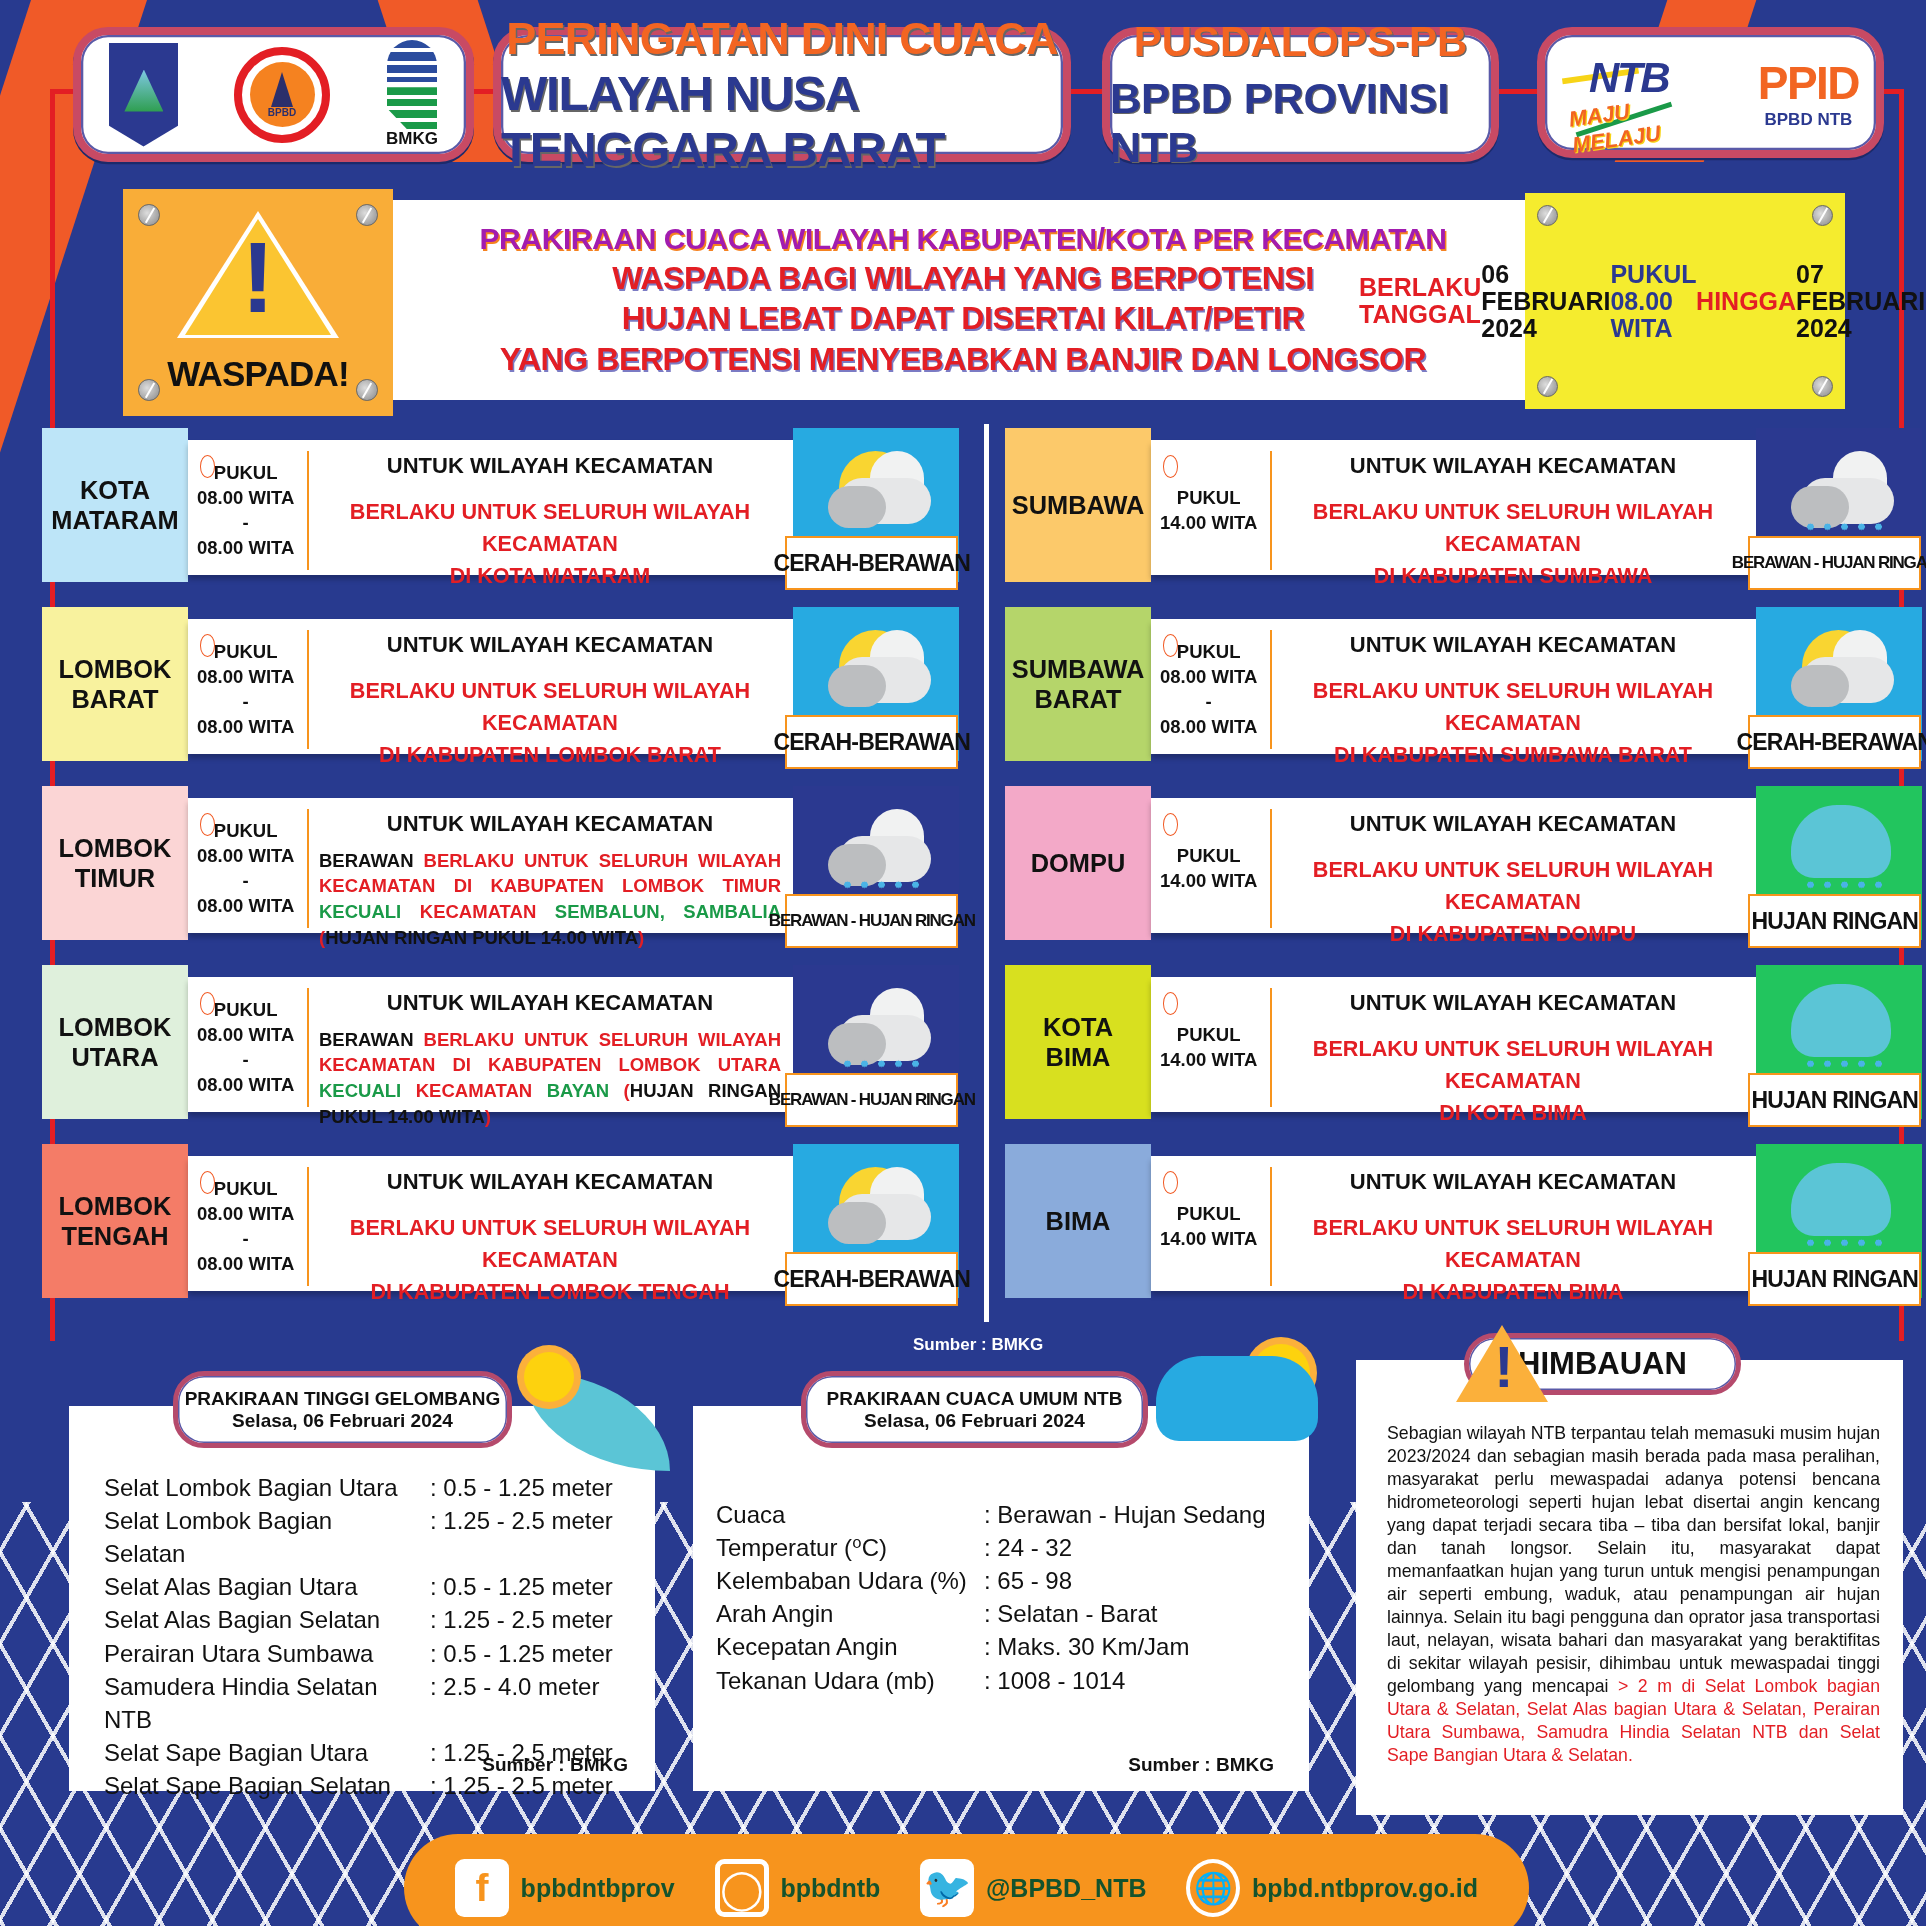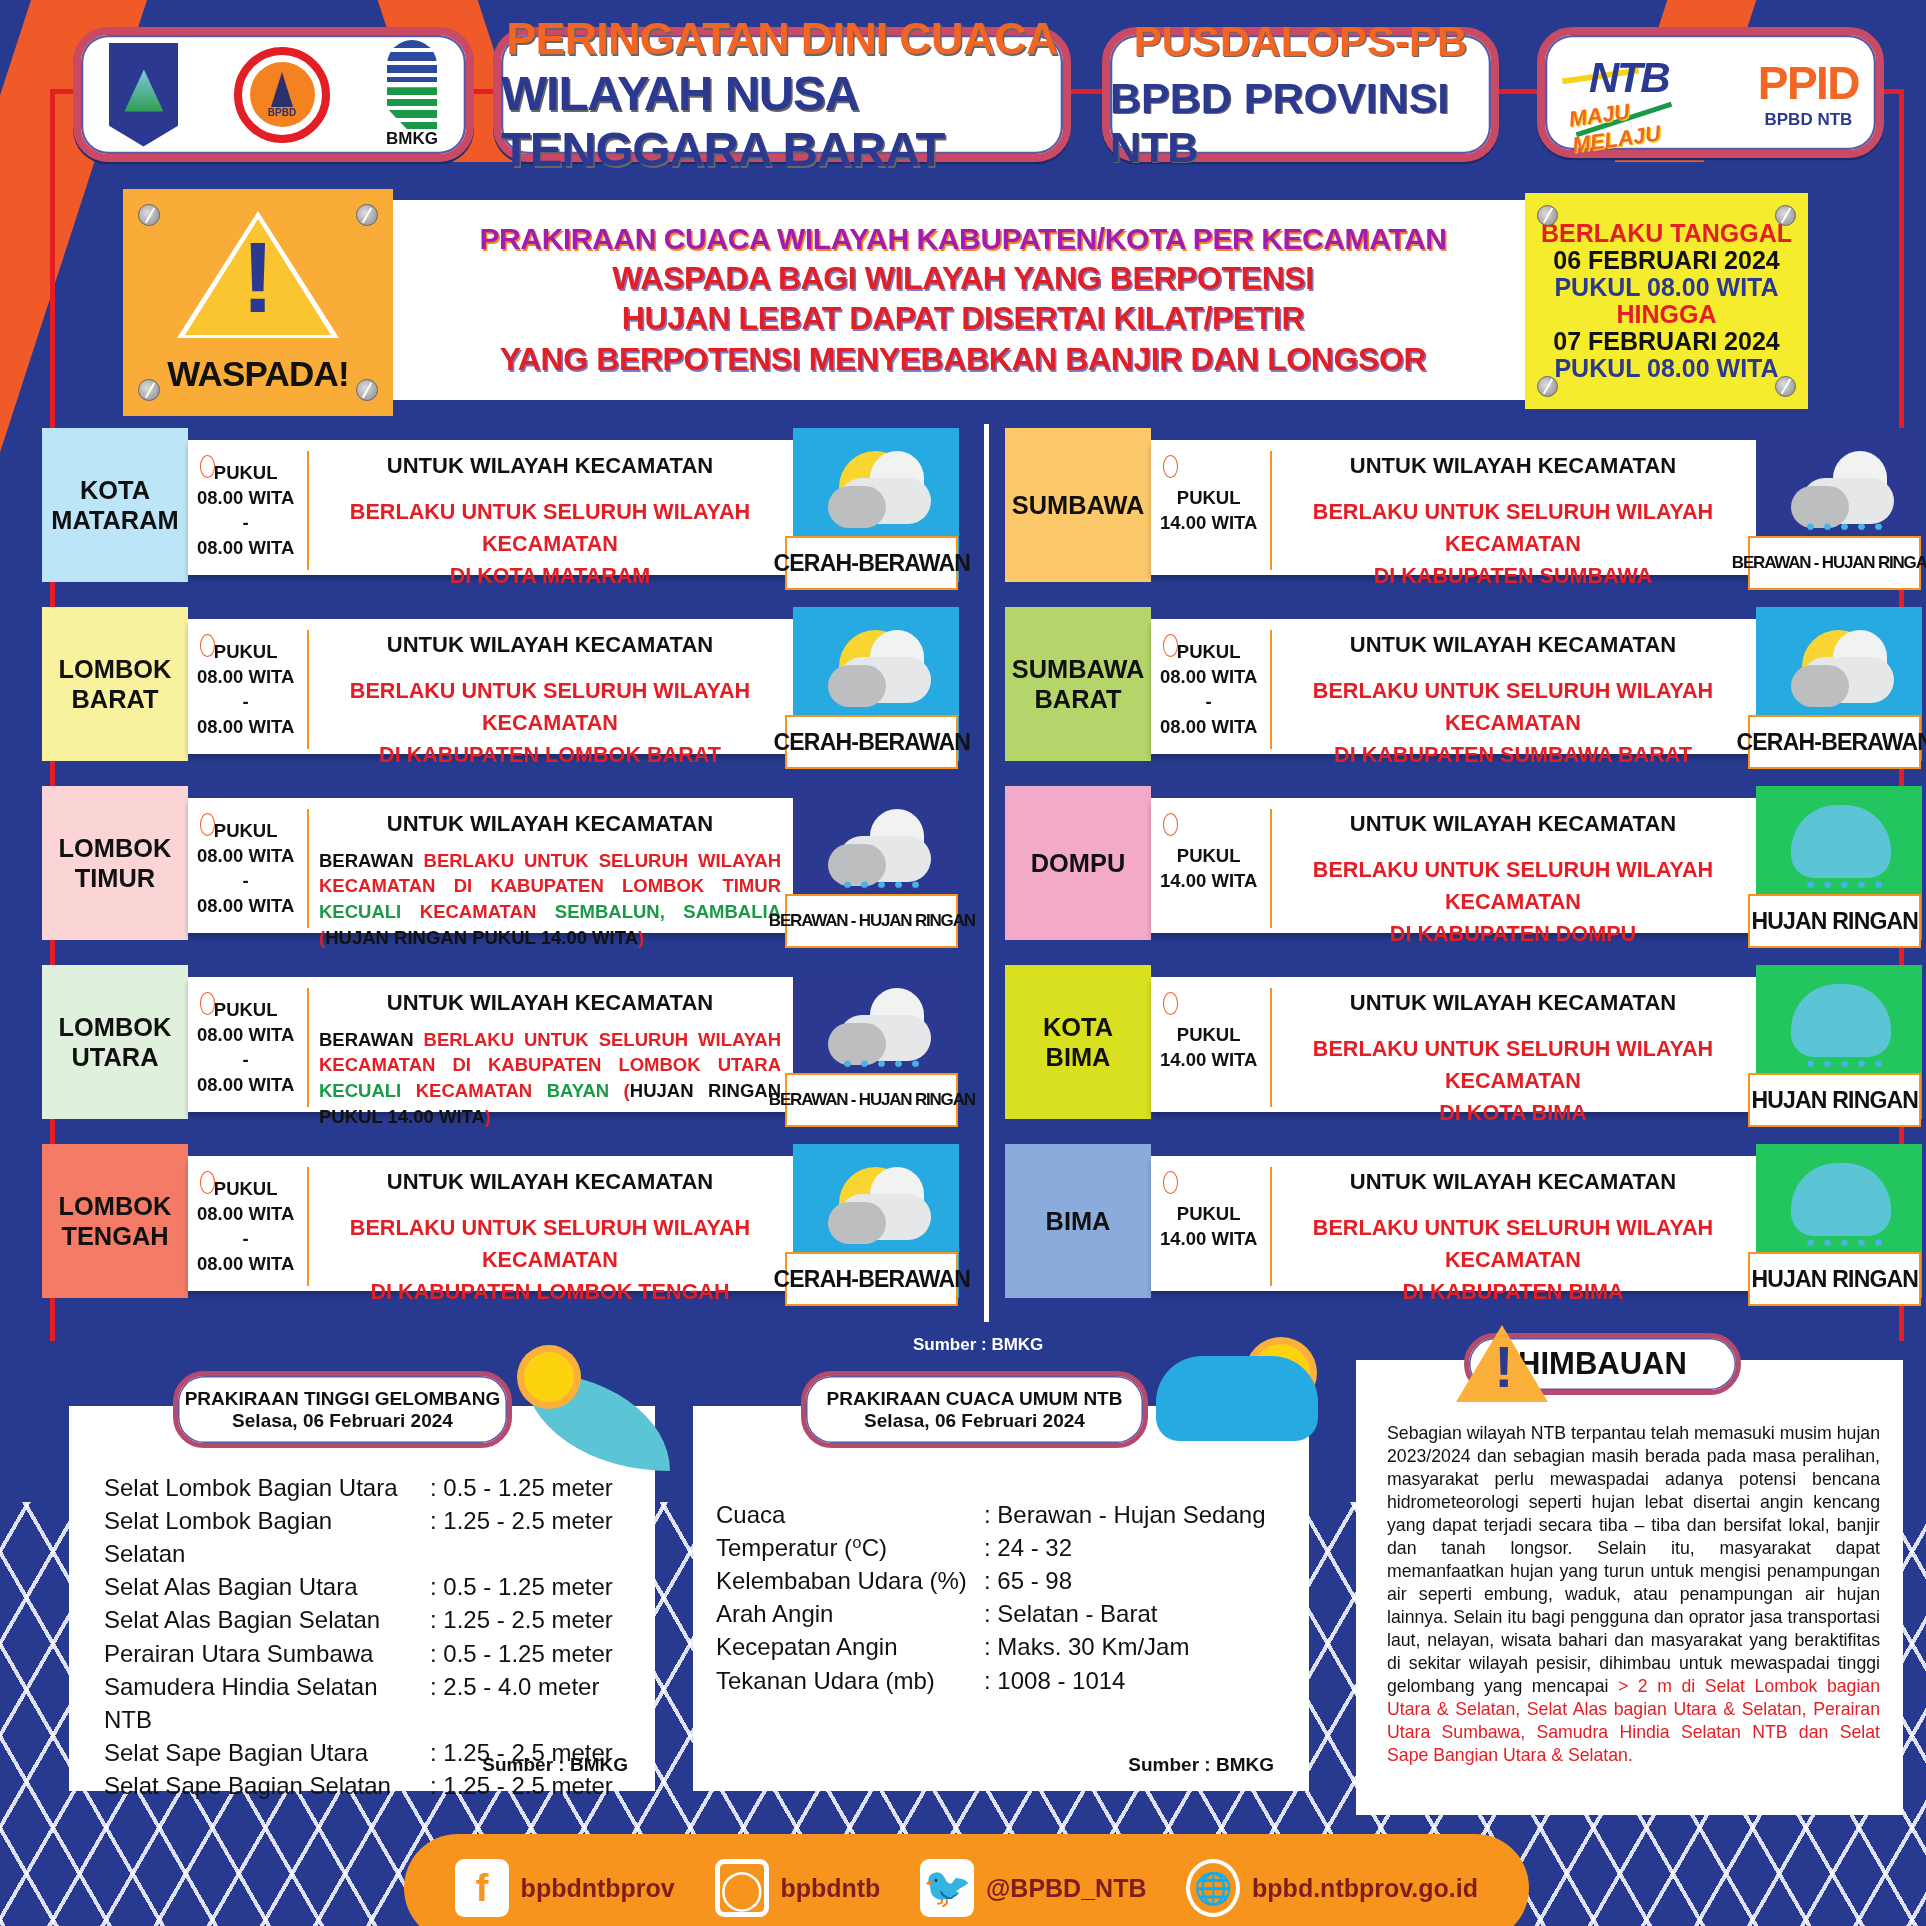--- a/index.html
+++ b/index.html
@@ -67,21 +67,21 @@
   .warn-tri::before { content:""; position:absolute; left:-73px; top:7.7px; border-left:73px solid transparent; border-right:73px solid transparent; border-bottom:116px solid #fbc531; }
   .warn-mark { position:absolute; left: 50%; top: 15.4px; transform: translateX(-50%); color:#2b3990; font-size: 100px; font-weight: 900; line-height: 1; }
   .waspada-label { font-size: 35px; font-weight: 900; color: #111; letter-spacing: -0.8px; }
   .screw { position:absolute; width: 21.6px; height: 21.6px; border-radius:50%; background: radial-gradient(circle at 40% 40%,#ddd,#888); border: 1.2px solid #666; }
   .screw::after { content:""; position:absolute; left:9.2px; top:1.5px; width:2.3px; height:17px; background:#fff; transform: rotate(30deg); }
 
   .main-banner { position:absolute; left: 393px; top: 200px; width: 1140px; height: 200px; background:#fff; display:flex; flex-direction:column; align-items:center; justify-content:center; gap: 3.9px; }
   .mb-l1 { font-size: 30px; font-weight: 900; color:#a21caf; text-shadow: 1.5px 1.9px 0 #f58220; letter-spacing: -0.4px; }
   .mb-red { font-size: 32px; font-weight: 900; color:#e31e24; text-shadow: 1.5px 2.3px 0 #7b7bc4; letter-spacing: -0.4px; }
 
-  .date-box { position:absolute; left: 1525px; top: 193px; width: 283px; height: 216px; background:#f5ec2e; display:flex; flex-direction:column; align-items:center; justify-content:center; }
+  .date-box { position:absolute; left: 1525px; top: 193px; width: 320px; height: 216px; background:#f5ec2e; display:flex; flex-direction:row; align-items:center; justify-content:center; }
   .date-box div { font-size: 25px; font-weight: 900; line-height: 1.08; }
   .dr { color:#e31e24; } .dk { color:#111; } .db { color:#2b3990; }
 
   
   .divider { position:absolute; left: 984px; top: 424px; width: 5.4px; height: 898px; background:#fff; }
 
   
   .card { position:absolute; height: 154px; width: 917px; }
   .card .region { position:absolute; left:0; top:0; width:146px; height:154px; display:flex; align-items:center; justify-content:center; text-align:center; font-size: 25.4px; font-weight: 900; color:#111; line-height: 1.2; padding: 0 3.9px; }
   .card .body { position:absolute; left: 146px; top: 11.6px; width: 605px; height: 135px; background:#fff; box-shadow: 0 4.6px 5.4px rgba(0,0,0,.25); }
@@ -134,21 +134,21 @@
 
   .sun-icon { position:absolute; border-radius:50%; background:#fdd20e; box-shadow: 0 0 0 7px #fbb03b; }
   .wave-icon { position:absolute; width: 146px; height: 100px; background:#5bc5d6; border-radius: 0 100% 0 100%; }
 
   
   .footer { position:absolute; left: 404px; top: 1834px; width: 1125px; height: 108px; background:#f7941d; border-radius: 54px; display:flex; align-items:center; justify-content:space-around; padding: 0 31px; }
   .soc { display:flex; align-items:center; gap: 11.6px; }
   .soc .ic { width: 54px; height: 58px; border-radius: 9.2px; background:#fff; display:flex; align-items:center; justify-content:center; font-size: 39px; font-weight: 900; color:#f7941d; }
   .soc .ic.ring { background: transparent; border: 5.4px solid #fff; color:#fff; }
   .soc .ic.globe { border-radius: 50%; background: transparent; border: 4.6px solid #fff; color:#fff; font-size: 31px; }
-  .soc .lbl { font-size: 25px; font-weight: 900; color:#7f1d1d; }
+  .soc .lbl { font-size: 25px; font-weight: 900; color:#14532d; }
 </style>
 </head>
 <body>
 
 <div class="bg-orange-1"></div>
 <div class="bg-orange-2"></div>
 <div class="bg-orange-3"></div>
 <div class="red-line" style="left:50px;top:89px;width:1849px;height:4.6px;"></div>
 <div class="red-line" style="left:50px;top:89px;width:4.6px;height:1252px;"></div>
 <div class="red-line" style="left:1899px;top:89px;width:4.6px;height:1252px;"></div>

